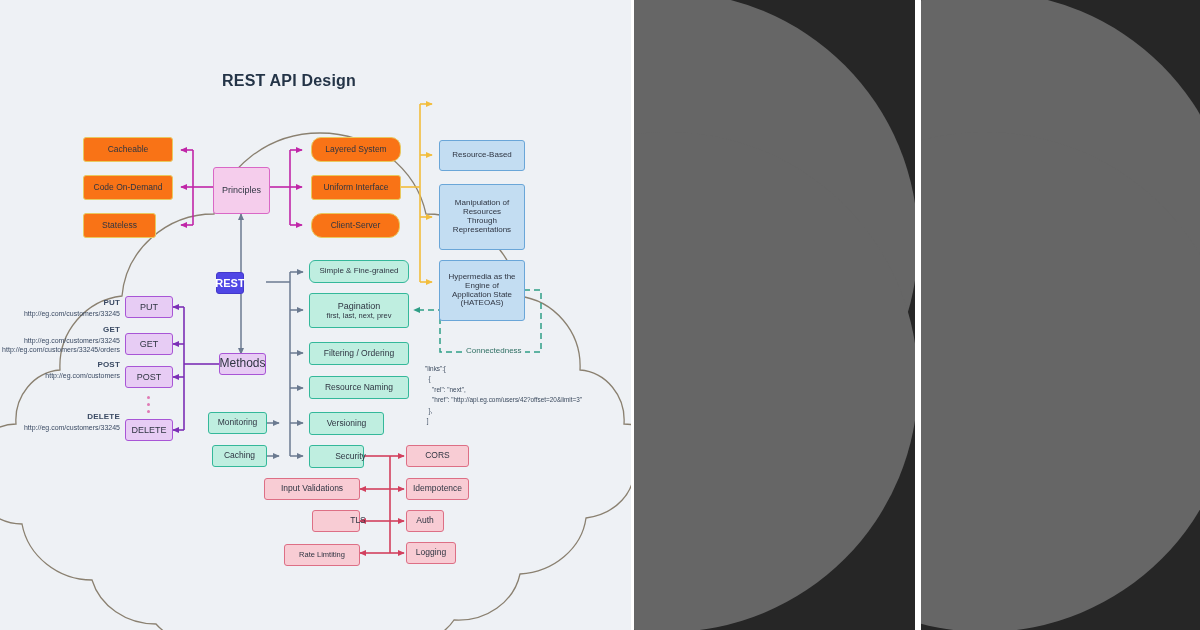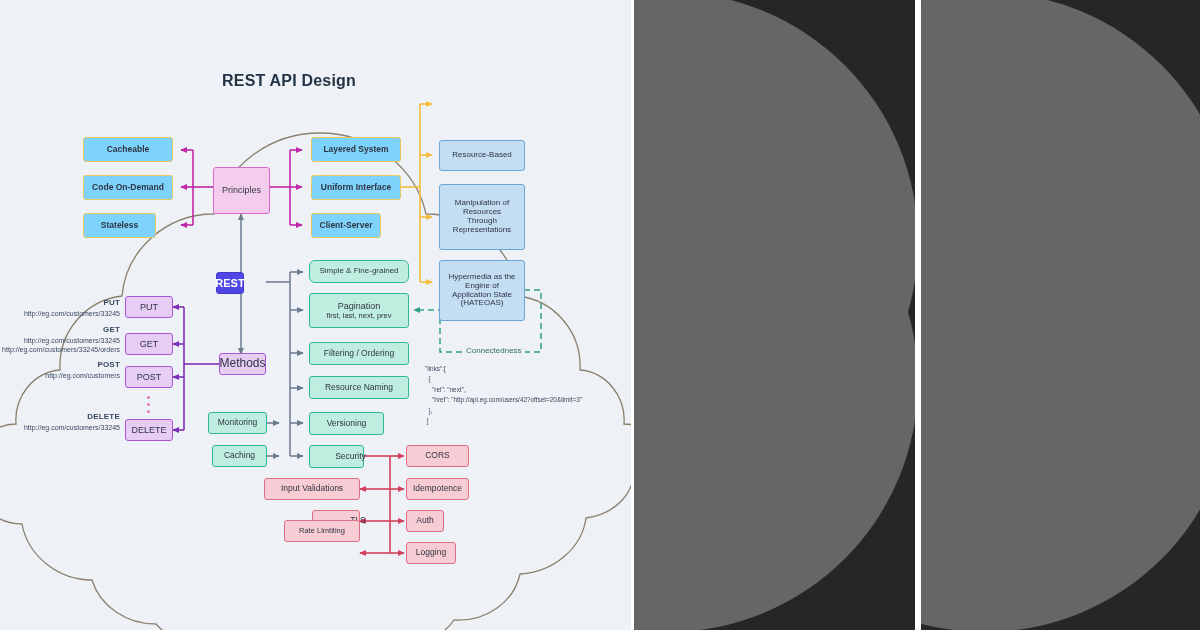--- a/index.html
+++ b/index.html
@@ -9,21 +9,21 @@
   
   #diagram{position:absolute;left:0;top:0;width:631px;height:630px;background:#eef1f5;overflow:hidden;}
   #cloudsvg{position:absolute;left:0;top:0;width:631px;height:630px;}
 
   .title{position:absolute;font-weight:bold;color:#243447;letter-spacing:.2px;}
 
   .node{position:absolute;box-sizing:border-box;border-radius:3px;display:flex;align-items:center;
         justify-content:center;text-align:center;line-height:1.12;color:#2f3542;}
 
   
-  .n-yellow{background:#7dd3fc;border:1px solid #e8c95f;font-weight:bold;}
+  .n-yellow{background:#f97316;border:1px solid #e8c95f;}
   .n-pink  {background:#f5cdec;border:1px solid #d968c6;}
   .n-purple{background:#e7ccf4;border:1px solid #a855d6;}
   .n-indigo{background:#4f46e5;border:1px solid #4338ca;color:#ffffff;font-weight:bold;}
   .n-blue  {background:#c3ddf2;border:1px solid #6aa6d8;}
   .n-teal  {background:#bfeee0;border:1px solid #34b89a;}
   .n-red   {background:#f8ccd4;border:1px solid #dd6f85;}
 
   .urllabel{position:absolute;text-align:right;color:#3a4a63;line-height:1.35;}
   .urllabel .verb{font-weight:bold;font-size:8px;letter-spacing:.2px;}
   .urllabel .u{font-size:7px;}
@@ -172,44 +172,44 @@
     <div class="node n-pink" style="left:213px;top:167px;width:57px;height:47px;font-size:9px;">Principles</div>
     <div class="node n-indigo" style="left:216px;top:272px;width:28px;height:22px;font-size:11px;">REST</div>
     <div class="node n-purple" style="left:219px;top:353px;width:47px;height:22px;font-size:12px;">Methods</div>
     <div class="node n-teal" style="left:208px;top:412px;width:59px;height:22px;font-size:8.5px;">Monitoring</div>
     <div class="node n-teal" style="left:212px;top:445px;width:55px;height:22px;font-size:8.5px;">Caching</div>
 
     <div class="node n-yellow" style="left:83px;top:137px;width:90px;height:25px;font-size:8.5px;">Cacheable</div>
     <div class="node n-yellow" style="left:83px;top:175px;width:90px;height:25px;font-size:8.5px;">Code On-Demand</div>
     <div class="node n-yellow" style="left:83px;top:213px;width:73px;height:25px;font-size:8.5px;">Stateless</div>
 
-    <div class="node n-yellow" style="left:311px;top:137px;width:90px;height:25px;font-size:8.5px;">Layered System</div>
+    <div class="node n-yellow" style="left:311px;top:137px;width:90px;height:25px;font-size:8.5px;border-radius:10px;">Layered System</div>
     <div class="node n-yellow" style="left:311px;top:175px;width:90px;height:25px;font-size:8.5px;">Uniform Interface</div>
-    <div class="node n-yellow" style="left:311px;top:213px;width:70px;height:25px;font-size:8.5px;">Client-Server</div>
+    <div class="node n-yellow" style="left:311px;top:213px;width:89px;height:25px;font-size:8.5px;border-radius:11px;">Client-Server</div>
 
     <div class="node n-blue" style="left:439px;top:140px;width:86px;height:31px;font-size:8px;padding:0 4px;">Resource-Based</div>
     <div class="node n-blue" style="left:439px;top:184px;width:86px;height:66px;font-size:8px;padding:0 7px;">Manipulation of Resources Through Representations</div>
     <div class="node n-blue" style="left:439px;top:260px;width:86px;height:61px;font-size:8px;padding:0 6px;">Hypermedia as the Engine of Application State (HATEOAS)</div>
 
     <div class="node n-teal" style="left:309px;top:260px;width:100px;height:23px;font-size:8px;border-radius:6px;">Simple &amp; Fine-grained</div>
     <div class="node n-teal" style="left:309px;top:293px;width:100px;height:35px;font-size:8px;flex-direction:column;gap:1px;">
       <span style="font-size:9px;">Pagination</span>
       <span style="font-size:7.5px;">first, last, next, prev</span>
     </div>
     <div class="node n-teal" style="left:309px;top:342px;width:100px;height:23px;font-size:8.5px;">Filtering / Ordering</div>
     <div class="node n-teal" style="left:309px;top:376px;width:100px;height:23px;font-size:8.5px;">Resource Naming</div>
     <div class="node n-teal" style="left:309px;top:412px;width:75px;height:23px;font-size:8.5px;">Versioning</div>
     <div class="node n-teal" style="left:309px;top:445px;width:55px;height:23px;font-size:8.5px;padding-left:28px;">Security</div>
 
     <div class="node n-red" style="left:406px;top:445px;width:63px;height:22px;font-size:8.5px;">CORS</div>
     <div class="node n-red" style="left:264px;top:478px;width:96px;height:22px;font-size:8.5px;">Input Validations</div>
     <div class="node n-red" style="left:406px;top:478px;width:63px;height:22px;font-size:8.5px;">Idempotence</div>
     <div class="node n-red" style="left:312px;top:510px;width:48px;height:22px;font-size:8.5px;padding-left:44px;">TLS</div>
     <div class="node n-red" style="left:406px;top:510px;width:38px;height:22px;font-size:8.5px;">Auth</div>
-    <div class="node n-red" style="left:284px;top:520px;width:76px;height:22px;font-size:7.5px;">Rate Limtiting</div>
+    <div class="node n-red" style="left:284px;top:544px;width:76px;height:22px;font-size:7.5px;">Rate Limtiting</div>
     <div class="node n-red" style="left:406px;top:542px;width:50px;height:22px;font-size:8.5px;">Logging</div>
 
     <div class="node n-purple" style="left:125px;top:296px;width:48px;height:22px;font-size:9px;">PUT</div>
     <div class="node n-purple" style="left:125px;top:333px;width:48px;height:22px;font-size:9px;">GET</div>
     <div class="node n-purple" style="left:125px;top:366px;width:48px;height:22px;font-size:9px;">POST</div>
     <div class="node n-purple" style="left:125px;top:419px;width:48px;height:22px;font-size:9px;">DELETE</div>
 
     <div class="dot" style="left:147px;top:396px;"></div>
     <div class="dot" style="left:147px;top:403px;"></div>
     <div class="dot" style="left:147px;top:410px;"></div>

